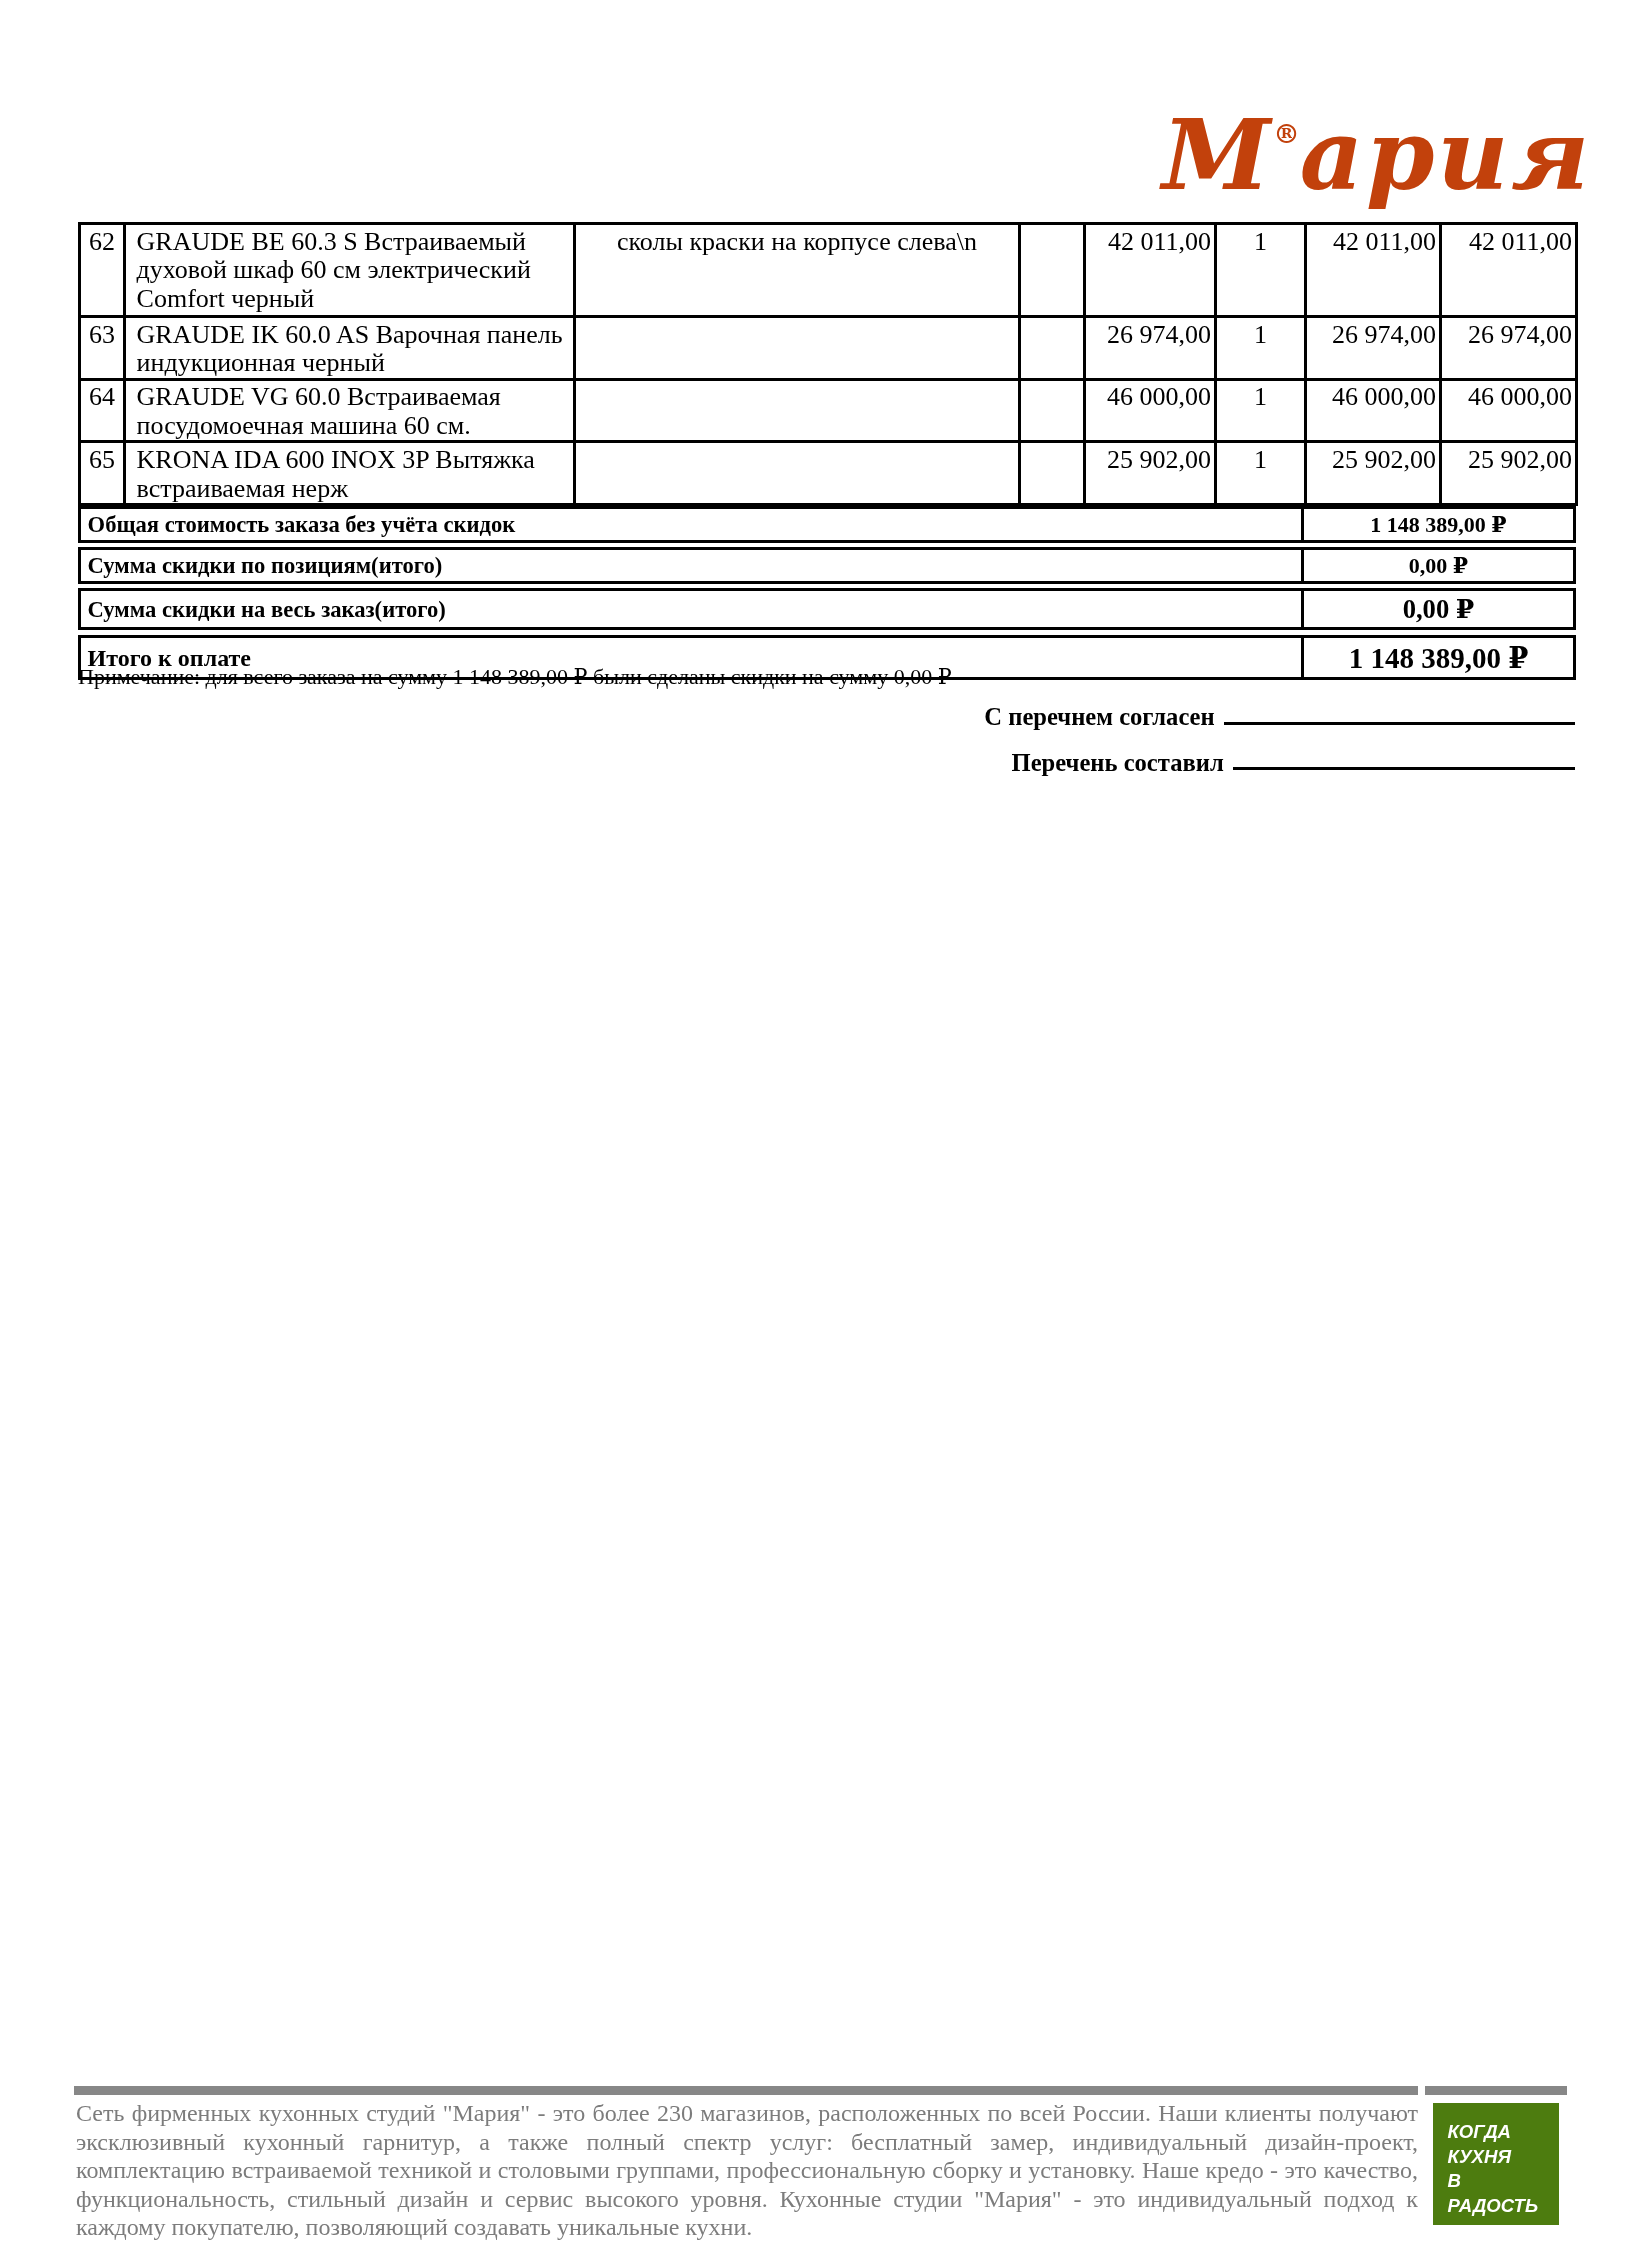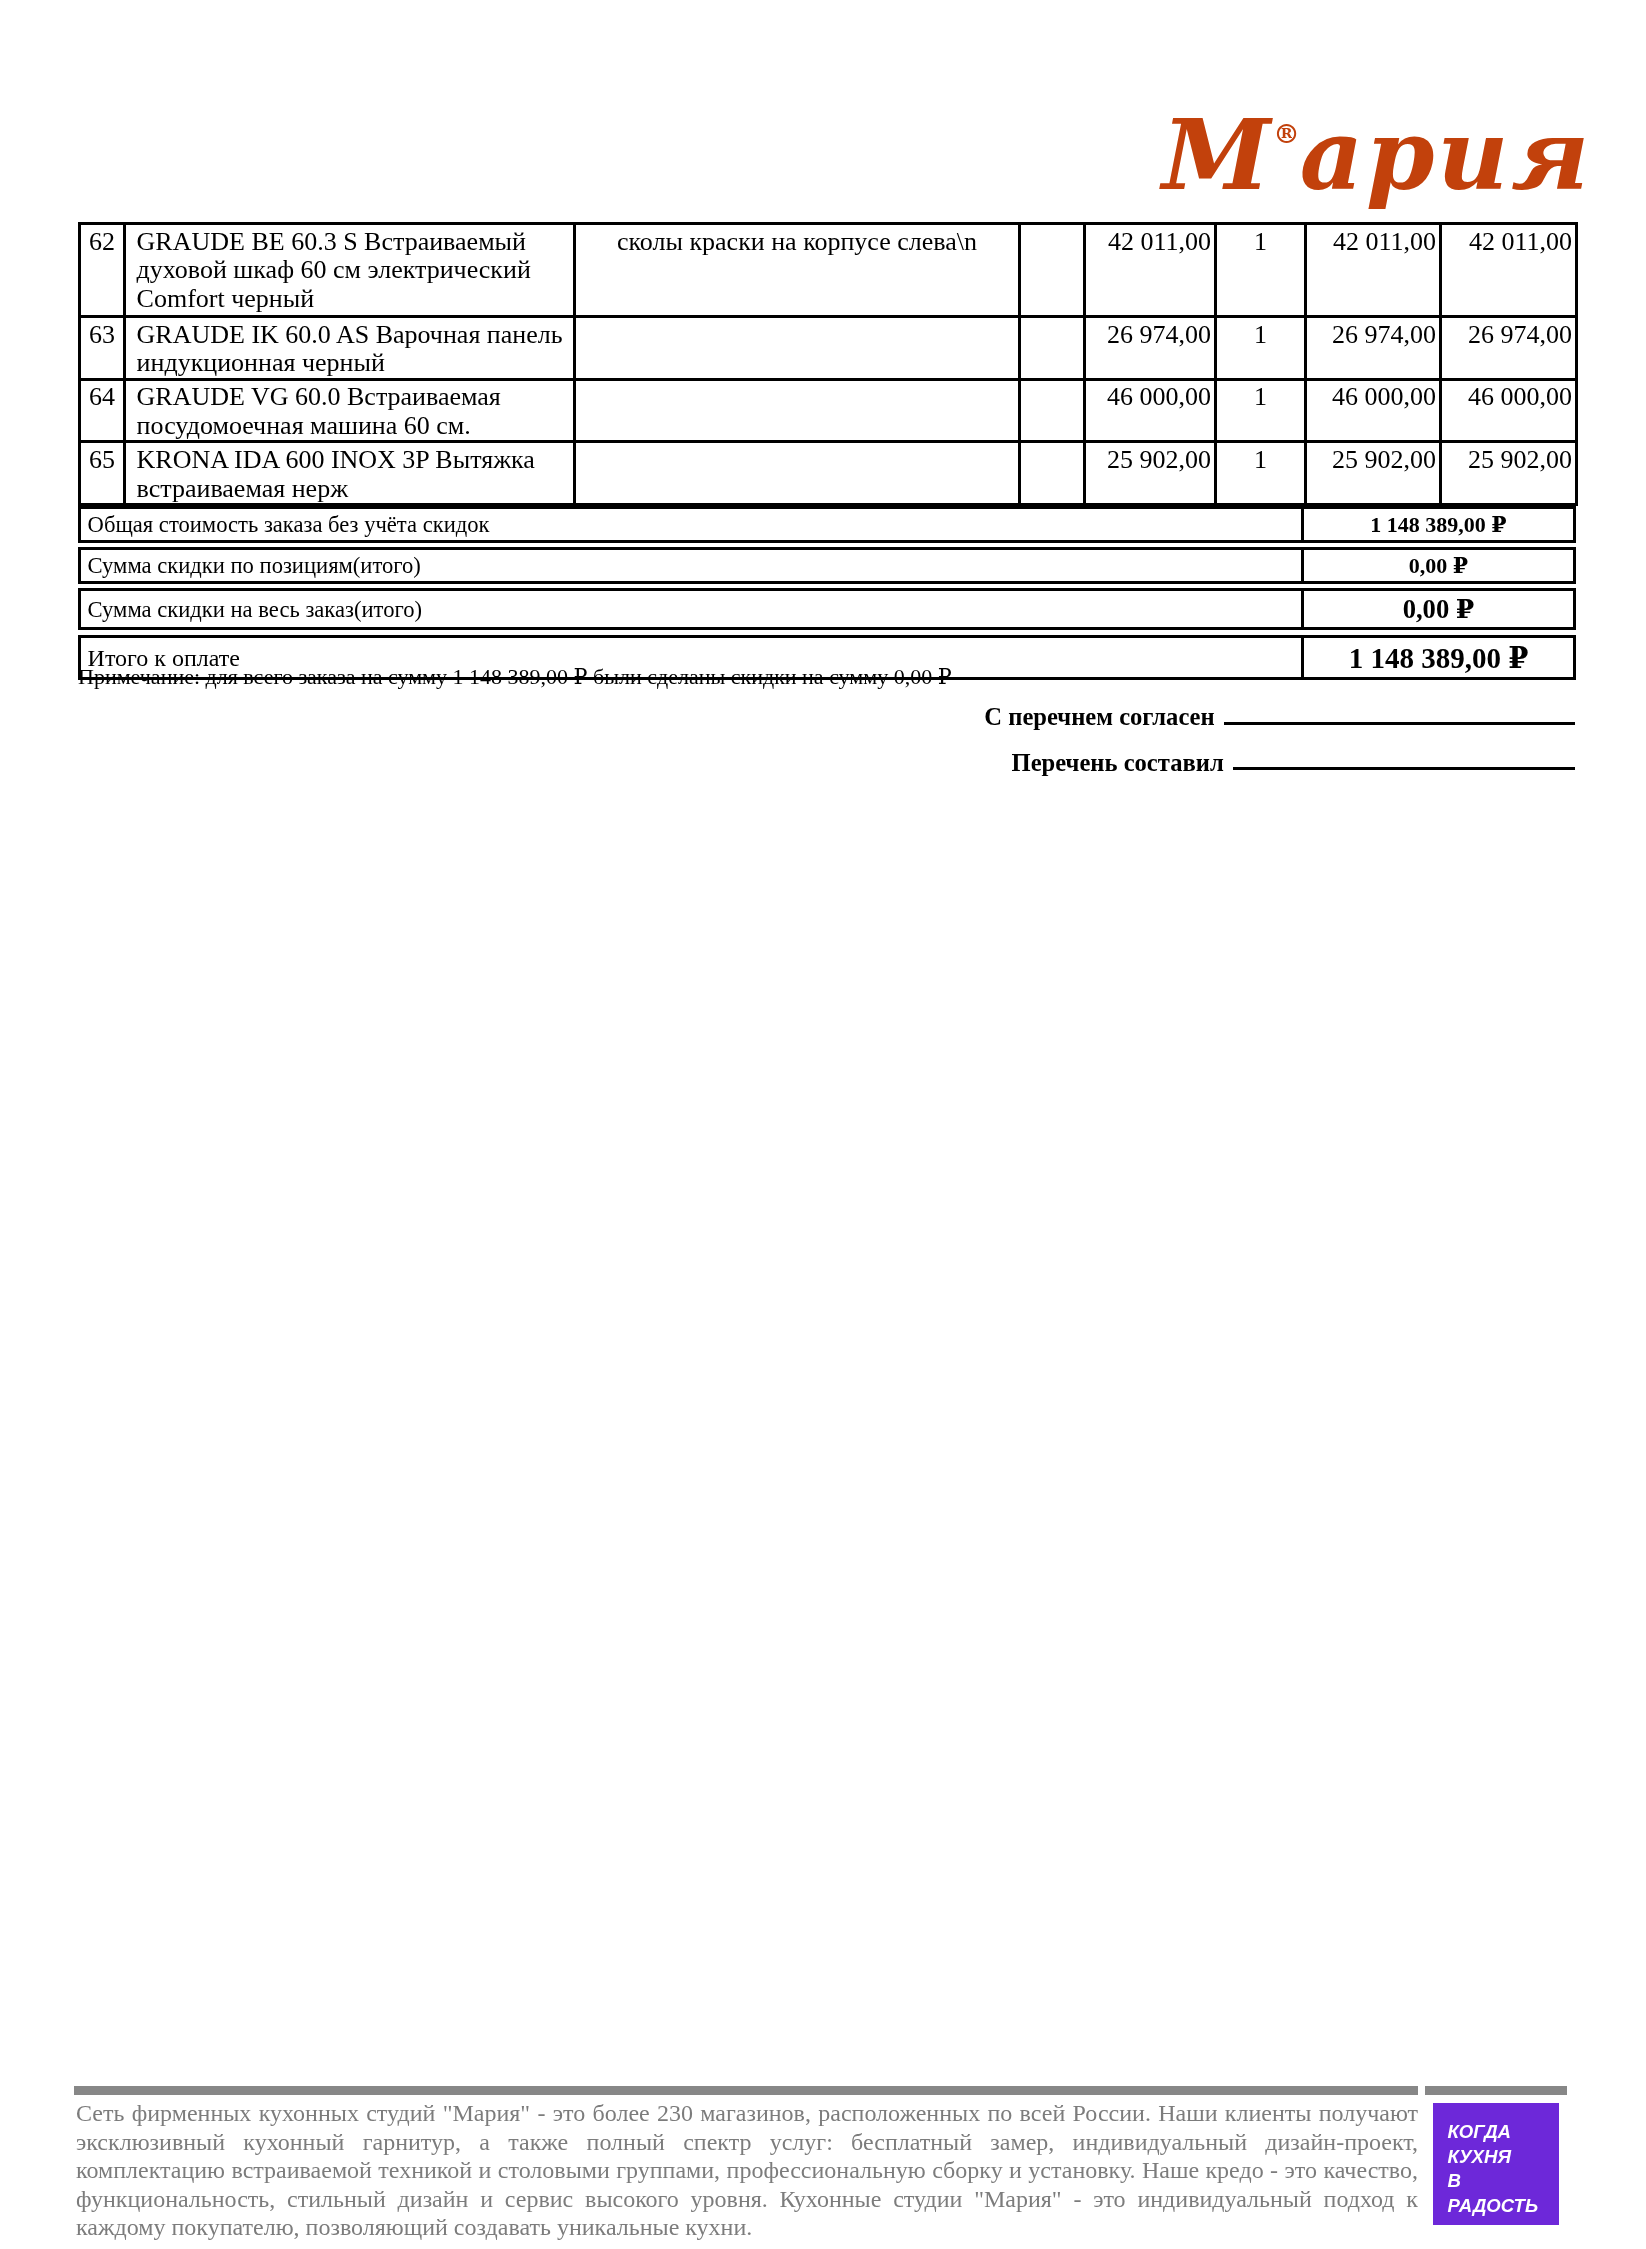--- a/index.html
+++ b/index.html
@@ -49,21 +49,21 @@
   td.c-qty   { text-align:center; }
 
   
   .totals-row {
     position:absolute; left:78px; width:1498px;
     border:3.3px solid #000;
     display:flex; align-items:stretch;
     background:#fff;
   }
   .totals-label {
-    flex:1; font-weight:normal; font-size:22.6px;
+    flex:1; font-weight:bold; font-size:22.6px;
     padding:4px 6.6px 2.7px 6.6px;
     display:flex; align-items:center;border-radius:11px;
   }
   .totals-value {
     width:272px; border-left:3.3px solid #000;
     font-weight:bold; text-align:center;
     display:flex; align-items:center; justify-content:center;
   }
   #totals-0 { top:506px;  height:37px; }  #totals-0 .totals-value { font-size:22px; }
   #totals-1 { top:547px;  height:37px; }  #totals-1 .totals-value { font-size:22px; }
@@ -101,21 +101,21 @@
   .footer-bar-side { left:1425px; width:142px;  }
   .footer-text {
     position:absolute; left:76px; top:2099px; width:1342px;
     font-size:24px; line-height:28.5px;
     color:#7c7c7c;
     text-align:justify;
   }
   .footer-badge {
     position:absolute; left:1433px; top:2103px;
     width:126px; height:122px;
-    background:#6d28d9;
+    background:#4d7c0f;
     color:#ffffff;
     font-family:"Liberation Sans","DejaVu Sans",sans-serif;
     font-weight:bold; font-style:italic;
     font-size:18.6px; line-height:24.6px;
     padding:17.3px 4px 0 14.6px;
   }
 </style>
 </head>
 <body>
 

